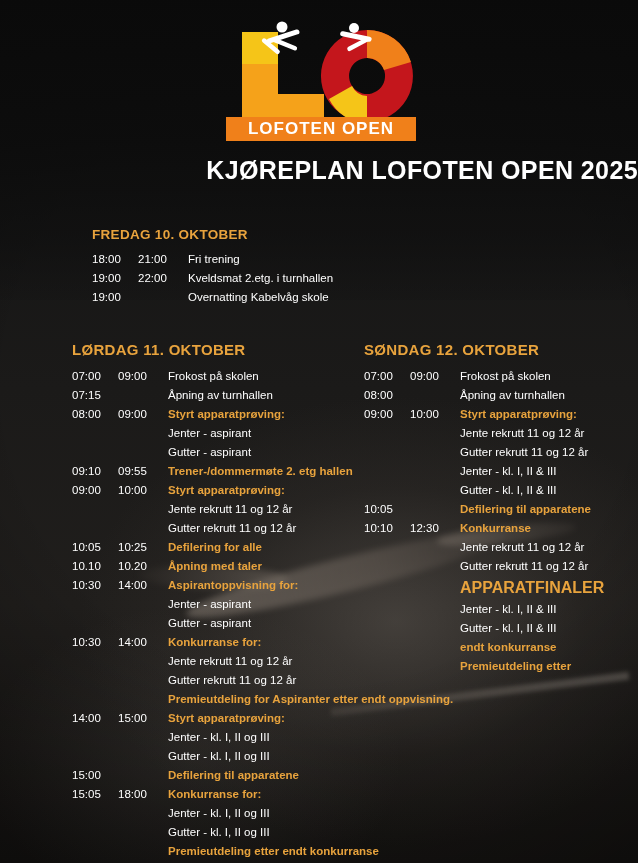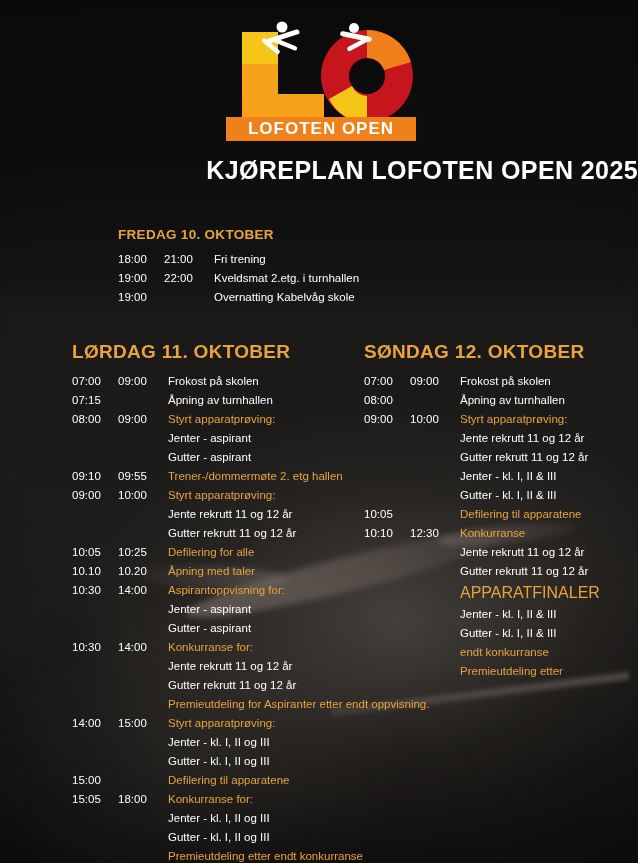--- a/index.html
+++ b/index.html
@@ -108,56 +108,56 @@
     text-align: right;
     font-size: 25px;
     font-weight: bold;
     letter-spacing: 0.4px;
     color: #ffffff;
     margin-top: 10px;
   }
   
   .friday {
     margin-top: 42px;
-    padding-left: 118px;
+    padding-left: 92px;
   }
   .day-head {
     color: #e8a33d;
     font-weight: bold;
     font-size: 13.5px;
     letter-spacing: 0.3px;
     margin-bottom: 8px;
   }
   .row {
     display: flex;
     align-items: flex-start;
     font-size: 11.5px;
     line-height: 19px;
     white-space: nowrap;
   }
   .t1 { width: 46px; flex: none; color: #ffffff; }
   .t2 { width: 50px; flex: none; color: #ffffff; }
   .txt { color: #ffffff; }
-  .txt.accent { color: #e8a33d; font-weight: normal; }
+  .txt.accent { color: #e8a33d; font-weight: bold; }
   
   .columns {
     display: flex;
     margin-top: 34px;
   }
   .col-left {
     width: 300px;
     padding-left: 72px;
     box-sizing: border-box;
   }
   .col-right {
     width: 300px;
     padding-left: 64px;
     box-sizing: border-box;
   }
-  .col-left .day-head, .col-right .day-head { font-size: 19px; margin-bottom: 9px; }
+  .col-left .day-head, .col-right .day-head { font-size: 15px; margin-bottom: 9px; }
 </style>
 </head>
 <body>
 
 <div class="page">
   <div class="bg"></div>
   <div class="gymnast">
     <div class="leg"></div>
     <div class="body"></div>
     <div class="arm"></div>

